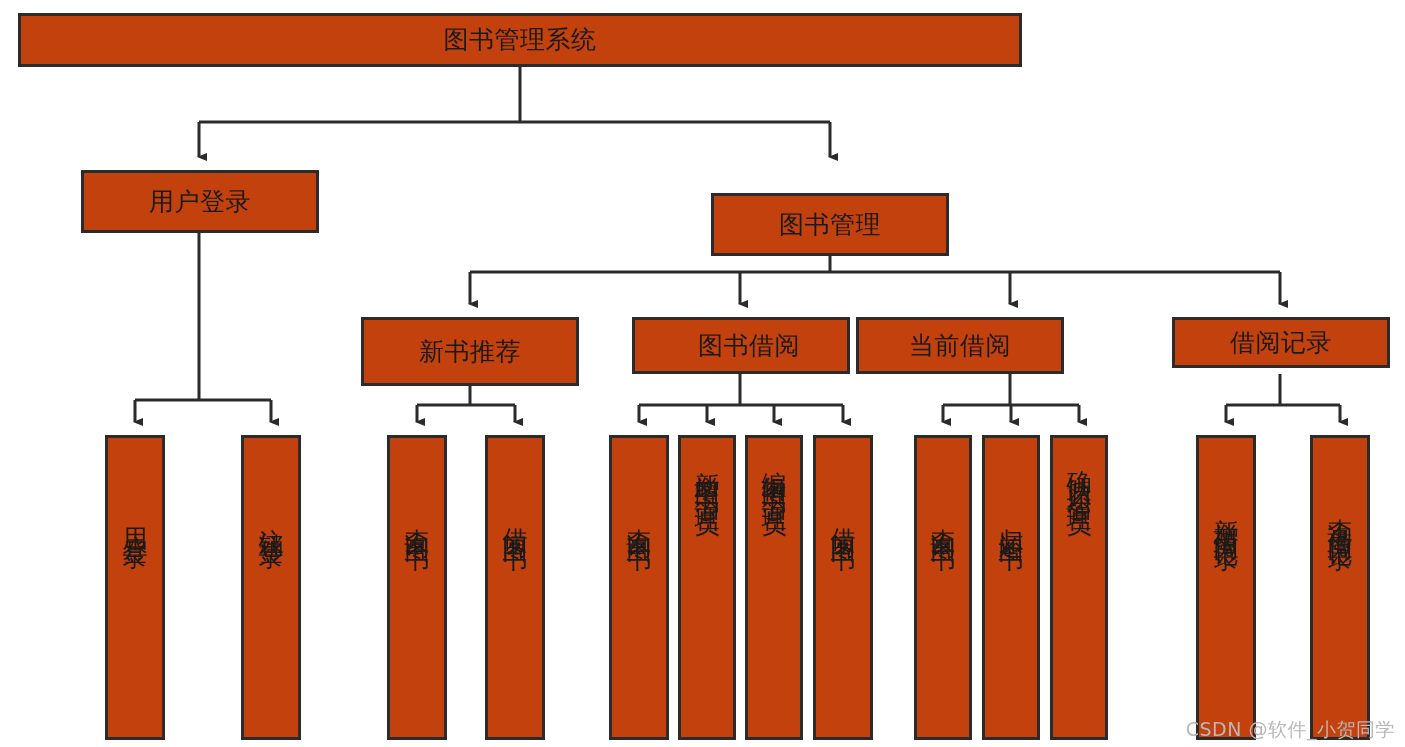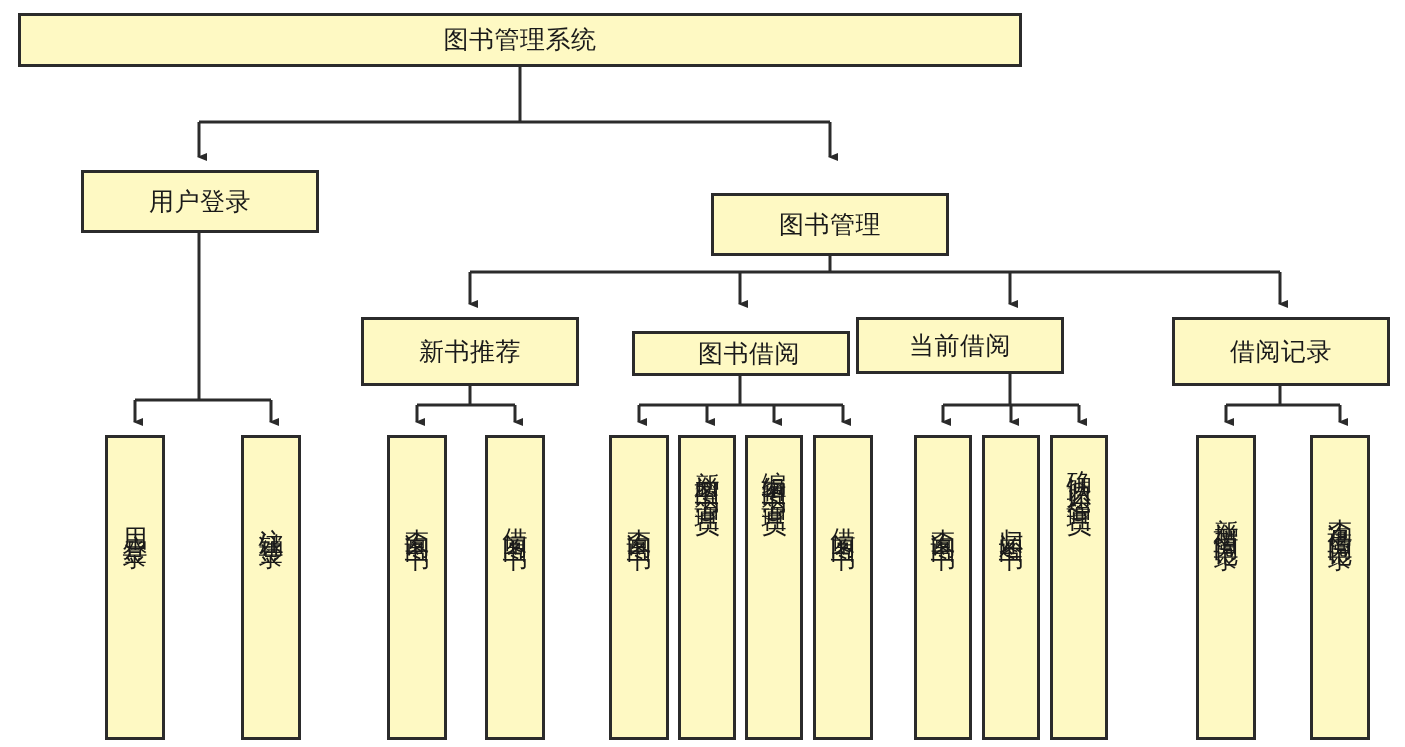--- a/index.html
+++ b/index.html
@@ -21,21 +21,21 @@
     position: absolute;
     left: 0;
     top: 0;
     width: 1405px;
     height: 747px;
   }
   .node-box {
     position: absolute;
     box-sizing: border-box;
     border: 3px solid #2b2b2b;
-    background: #fef9c3;
+    background: #c2410c;
     display: flex;
     align-items: center;
     justify-content: center;
     overflow: hidden;
   }
   .node-label-h {
     font-size: 25px;
     color: #1a1a1a;
     line-height: 1.1;
     white-space: nowrap;
@@ -120,27 +120,27 @@
       </div>
       <div class="node-box" style="left: 81px; top: 170px; width: 238px; height: 63px;">
         <span class="node-label-h">用户登录</span>
       </div>
       <div class="node-box" style="left: 711px; top: 170px; width: 238px; height: 63px; margin-top: 23px;">
         <span class="node-label-h">图书管理</span>
       </div>
       <div class="node-box" style="left: 361px; top: 317px; width: 218px; height: 69px;">
         <span class="node-label-h">新书推荐</span>
       </div>
-      <div class="node-box" style="left: 632px; top: 331px; width: 218px; height: 45px; padding-left: 16px;">
+      <div class="node-box" style="left: 632px; top: 317px; width: 218px; height: 57px; padding-left: 16px;">
         <span class="node-label-h">图书借阅</span>
       </div>
       <div class="node-box" style="left: 856px; top: 317px; width: 208px; height: 57px;">
         <span class="node-label-h">当前借阅</span>
       </div>
-      <div class="node-box" style="left: 1172px; top: 317px; width: 218px; height: 69px;">
+      <div class="node-box" style="left: 1172px; top: 317px; width: 218px; height: 51px;">
         <span class="node-label-h">借阅记录</span>
       </div>
       <div class="node-box vertical" style="left: 105px; top: 435px; width: 60px; height: 305px; padding-top: 70px;">
         <span class="node-label-v">用户登录</span>
       </div>
       <div class="node-box vertical" style="left: 241px; top: 435px; width: 60px; height: 305px; padding-top: 70px;">
         <span class="node-label-v">注销登录</span>
       </div>
       <div class="node-box vertical" style="left: 387px; top: 435px; width: 60px; height: 305px; padding-top: 70px;">
         <span class="node-label-v">查询图书</span>
@@ -170,13 +170,14 @@
         <span class="node-label-v">确认归还（管理员）</span>
       </div>
       <div class="node-box vertical" style="left: 1196px; top: 435px; width: 60px; height: 305px; padding-top: 60px;">
         <span class="node-label-v">新增借阅记录</span>
       </div>
       <div class="node-box vertical" style="left: 1310px; top: 435px; width: 60px; height: 305px; padding-top: 60px;">
         <span class="node-label-v">查询借阅记录</span>
       </div>
     </div>
 
+  <div class="watermark">CSDN @软件_小贺同学</div>
 </div>
 
 </body></html>

